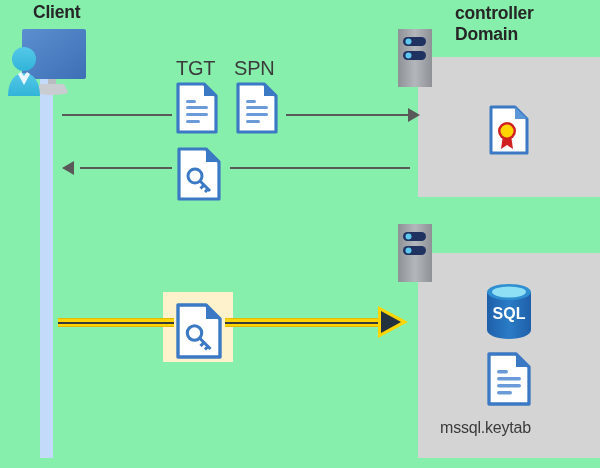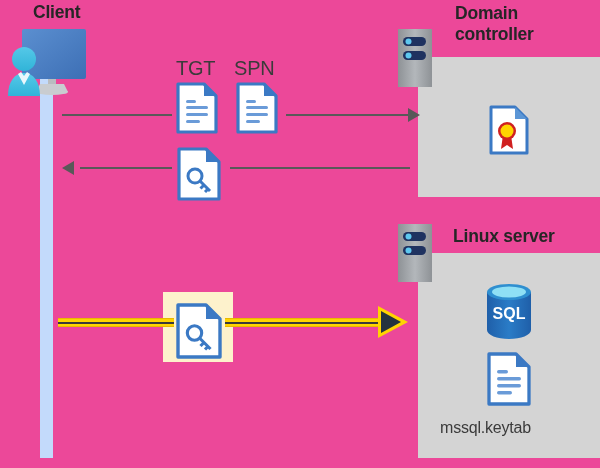--- a/index.html
+++ b/index.html
@@ -7,21 +7,21 @@
     padding: 0;
     background: #ffffff;
   }
   body {
     font-family: "Liberation Sans", sans-serif;
   }
   #diagram {
     position: relative;
     width: 600px;
     height: 468px;
-    background: #ec4899;
+    background: #86efac;
     overflow: hidden;
   }
   .abs { position: absolute; }
 
   
   .panel {
     background: #d4d4d4;
   }
   #dc-panel { left: 418px; top: 57px; width: 182px; height: 140px; }
   #linux-panel { left: 418px; top: 253px; width: 182px; height: 205px; }
@@ -141,24 +141,23 @@
 
 <div id="diagram">
 
   <div class="abs panel" id="dc-panel"></div>
   <div class="abs panel" id="linux-panel"></div>
 
   <div class="abs" id="lifeline"></div>
 
   <div class="abs title" id="client-title">Client</div>
   <div class="abs title" id="dc-title">
+    <div>controller</div>
     <div>Domain</div>
-    <div>controller</div>
-  </div>
-  <div class="abs title" id="linux-title">Linux server</div>
+  </div>
 
   <div class="abs" id="client-icon">
     <svg viewBox="0 0 96 80" width="96" height="80">
       <defs>
         <linearGradient id="monGrad" x1="0" y1="0" x2="1" y2="1">
           <stop offset="0" stop-color="#5b8fd0"></stop>
           <stop offset="1" stop-color="#3d6fb5"></stop>
         </linearGradient>
         <linearGradient id="personGrad" x1="0" y1="0" x2="0" y2="1">
           <stop offset="0" stop-color="#55c8e8"></stop>

